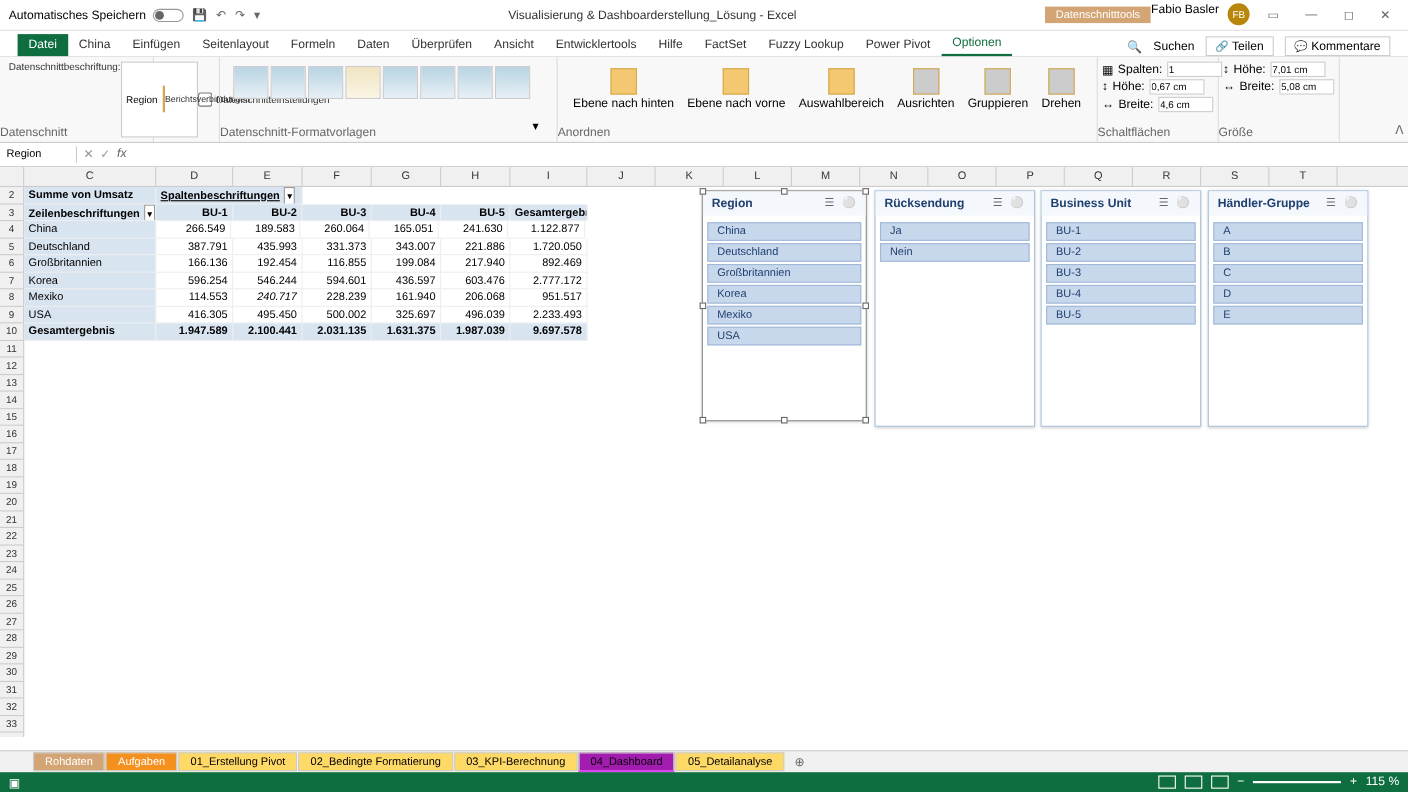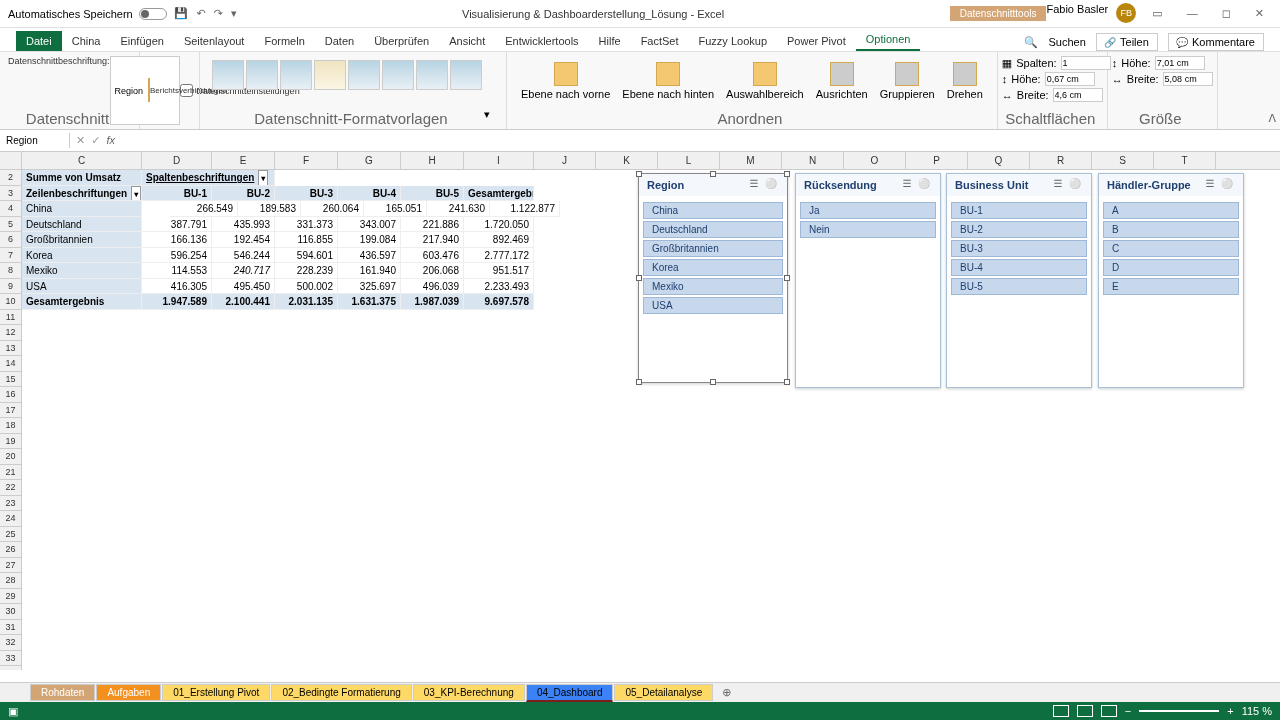--- a/index.html
+++ b/index.html
@@ -15,21 +15,21 @@
 .user-badge{width:20px;height:20px;border-radius:50%;background:#b8860b;color:#fff;display:flex;align-items:center;justify-content:center;font-size:9px}
 .win-btn{padding:4px 8px;color:#666;cursor:pointer}
 .ribbon-tabs{height:24px;display:flex;align-items:flex-end;padding:0 16px;border-bottom:1px solid #e0e0e0}
 .ribbon-tab{padding:4px 10px;font-size:11px;cursor:pointer;color:#333}
 .ribbon-tab.datei{background:#0f6e3f;color:#fff}
 .ribbon-tab.active{border-bottom:2px solid #0f6e3f;color:#0f6e3f}
 .ribbon-right{margin-left:auto;display:flex;gap:10px;align-items:center}
 .rbtn{padding:2px 8px;border:1px solid #ccc;font-size:10px;cursor:pointer}
 .ribbon-content{height:78px;background:#f8f8f8;display:flex;border-bottom:1px solid #ccc;position:relative}
 .rgroup{border-right:1px solid #ddd;padding:4px 8px;display:flex;flex-direction:row;position:relative}
-.rgroup-label{position:absolute;bottom:2px;left:0;right:4px;text-align:center;font-size:15px;color:#666}
+.rgroup-label{position:absolute;bottom:2px;left:0;right:4px;text-align:left;font-size:11px;color:#666}
 .field-grp{width:140px}
 .field-row{display:flex;align-items:center;gap:4px;margin:2px 0}
 .field-label{font-size:9px;color:#333}
 .field-input{border:1px solid #ccc;padding:1px 4px;font-size:9px;width:70px}
 .styles-grp{display:flex;gap:2px;padding:4px;flex-wrap:wrap;width:290px}
 .style-thumb{width:32px;height:30px;border:1px solid #ccc;background:linear-gradient(#b8d4e3,#e8f0f5);cursor:pointer}
 .style-thumb:nth-child(4){background:linear-gradient(#f0e4c0,#faf5e4)}
 .arrange-grp{display:flex;gap:8px;padding:4px}
 .arr-btn{display:flex;flex-direction:column;align-items:center;font-size:9px;cursor:pointer;padding:2px}
 .arr-icon{width:24px;height:24px;background:#f4c870;border:1px solid #d4a850;margin-bottom:2px}
@@ -61,21 +61,21 @@
 .slicer-hdr{display:flex;align-items:center;padding:4px 8px;background:#f4f8fc}
 .slicer-title{flex:1;font-size:11px;font-weight:bold;color:#204070}
 .slicer-icon{width:14px;height:14px;margin-left:4px;color:#666;cursor:pointer;font-size:10px;text-align:center}
 .slicer-items{padding:4px}
 .slicer-item{background:#c8d8ec;border:1px solid #a0b8d8;padding:2px 8px;margin:2px 0;font-size:10px;cursor:pointer;color:#204070}
 .sel-handle{position:absolute;width:6px;height:6px;background:#fff;border:1px solid #666}
 .sheet-tabs{position:absolute;bottom:18px;left:0;right:0;height:20px;display:flex;align-items:center;background:#f0f0f0;border-top:1px solid #ccc;padding-left:30px}
 .sheet-tab{padding:2px 10px;font-size:10px;border:1px solid #ccc;cursor:pointer;margin-right:1px}
 .sheet-tab.orange{background:#f4901e;color:#fff}
 .sheet-tab.yellow{background:#ffd966}
-.sheet-tab.active{background:#3b82f6;border-bottom:2px solid #7f1d1d}
+.sheet-tab.active{background:#a21caf;border-bottom:2px solid #d946ef}
 .sheet-tab.data{background:#d4a574;color:#fff}
 .add-sheet{padding:2px 8px;cursor:pointer;color:#666}
 .statusbar{position:absolute;bottom:0;left:0;right:0;height:18px;background:#0f6e3f;display:flex;align-items:center;padding:0 8px;color:#fff}
 .status-right{margin-left:auto;display:flex;gap:8px;align-items:center;font-size:9px}
 .view-btn{width:16px;height:12px;border:1px solid #fff;cursor:pointer}
 .zoom-slider{width:80px;height:2px;background:#fff;position:relative}
 </style>
 </head>
 <body>
 
@@ -148,25 +148,25 @@
       <div class="style-thumb"></div>
       <div class="style-thumb"></div>
       <span style="align-self:flex-end">▾</span>
     </div>
     <div class="rgroup-label">Datenschnitt-Formatvorlagen</div>
   </div>
   <div class="rgroup">
     <div class="arrange-grp">
       <div class="arr-btn">
           <div class="arr-icon"></div>
+          <span>Ebene nach hinten</span>
+        </div>
+      <div class="arr-btn">
+          <div class="arr-icon"></div>
           <span>Ebene nach vorne</span>
-        </div>
-      <div class="arr-btn">
-          <div class="arr-icon"></div>
-          <span>Ebene nach hinten</span>
         </div>
       <div class="arr-btn">
           <div class="arr-icon"></div>
           <span>Auswahlbereich</span>
         </div>
       <div class="arr-btn">
           <div class="arr-icon" style="background:#ccc"></div>
           <span>Ausrichten</span>
         </div>
       <div class="arr-btn">
@@ -291,21 +291,21 @@
           <div class="pt-cell pt-hdr" style="width: 120px;">Zeilenbeschriftungen<span class="dd-arrow">▾</span></div>
           <div class="pt-cell pt-hdr num" style="width: 70px;">BU-1</div>
           <div class="pt-cell pt-hdr num" style="width: 63px;">BU-2</div>
           <div class="pt-cell pt-hdr num" style="width: 63px;">BU-3</div>
           <div class="pt-cell pt-hdr num" style="width: 63px;">BU-4</div>
           <div class="pt-cell pt-hdr num" style="width: 63px;">BU-5</div>
           <div class="pt-cell pt-hdr num" style="width: 70px;">Gesamtergebnis</div>
         </div>
         <div class="pt-row">
           <div class="pt-cell pt-label" style="width: 120px;">China</div>
-          <div class="pt-cell num" style="width: 68px; margin-left: 28px;">266.549</div>
+          <div class="pt-cell num" style="width: 68px;">266.549</div>
           <div class="pt-cell num" style="width: 63px;">189.583</div>
           <div class="pt-cell num" style="width: 63px;">260.064</div>
           <div class="pt-cell num" style="width: 63px;">165.051</div>
           <div class="pt-cell num" style="width: 63px;">241.630</div>
           <div class="pt-cell num" style="width: 70px;">1.122.877</div>
         </div>
         <div class="pt-row">
           <div class="pt-cell pt-label" style="width: 120px;">Deutschland</div>
           <div class="pt-cell num" style="width: 70px;">387.791</div>
           <div class="pt-cell num" style="width: 63px;">435.993</div>

